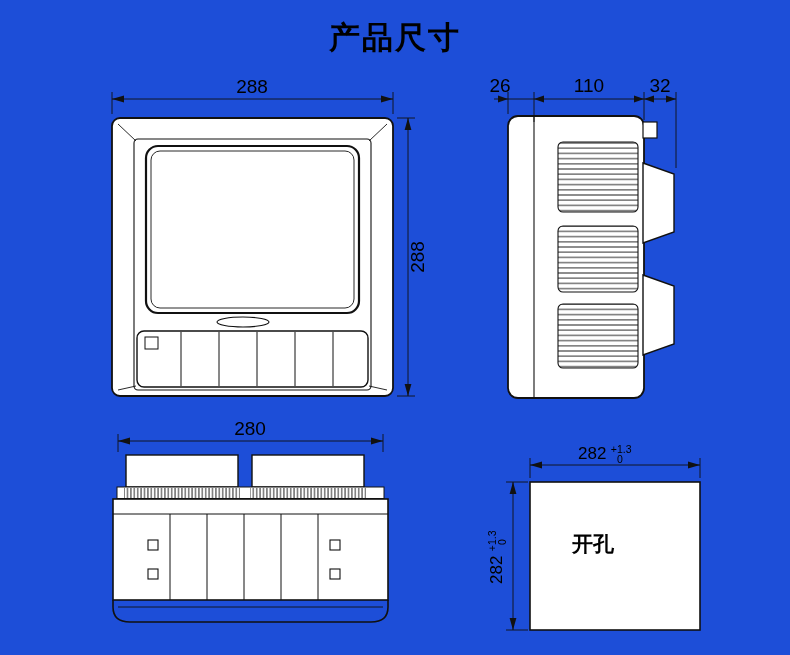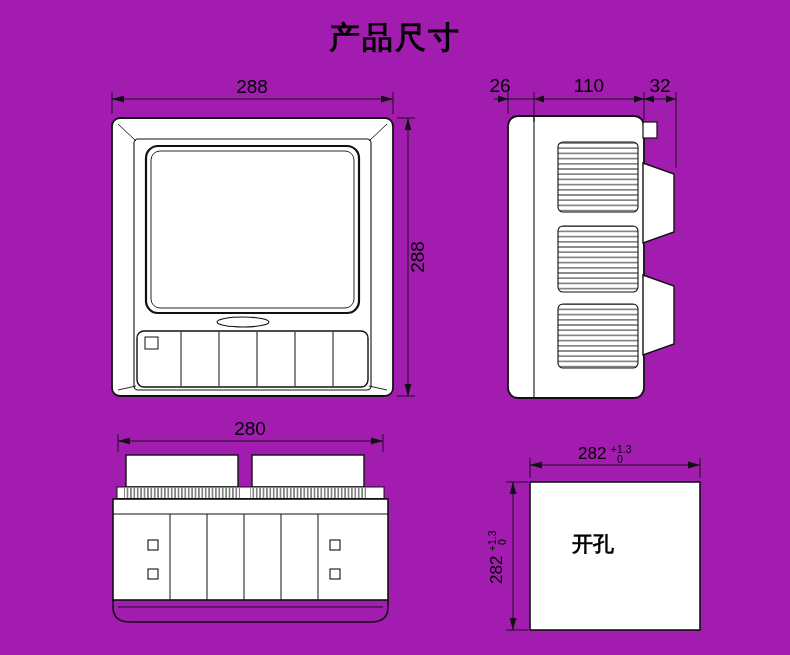--- a/index.html
+++ b/index.html
@@ -1,17 +1,17 @@
 <!DOCTYPE html>
 <html><head>
 <meta charset="utf-8">
 <style>
   html,body { margin:0; padding:0; background:#ffffff; }
   .page {
-    position:relative; width:790px; height:655px; background:#a21caf;
+    position:relative; width:790px; height:655px; background:#1d4ed8;
     font-family:"Liberation Sans", sans-serif; overflow:hidden;
   }
   svg { display:block; }
   .ln { stroke:#111; fill:none; }
   .fw { stroke:#111; fill:#ffffff; }
   .ah { fill:#111; stroke:none; }
   text { font-family:"Liberation Sans", sans-serif; fill:#000; }
   .dim   { font-size:19px; }
   .tol   { font-size:10.5px; }
   .title { font-size:31px; font-weight:700; letter-spacing:2px; }

